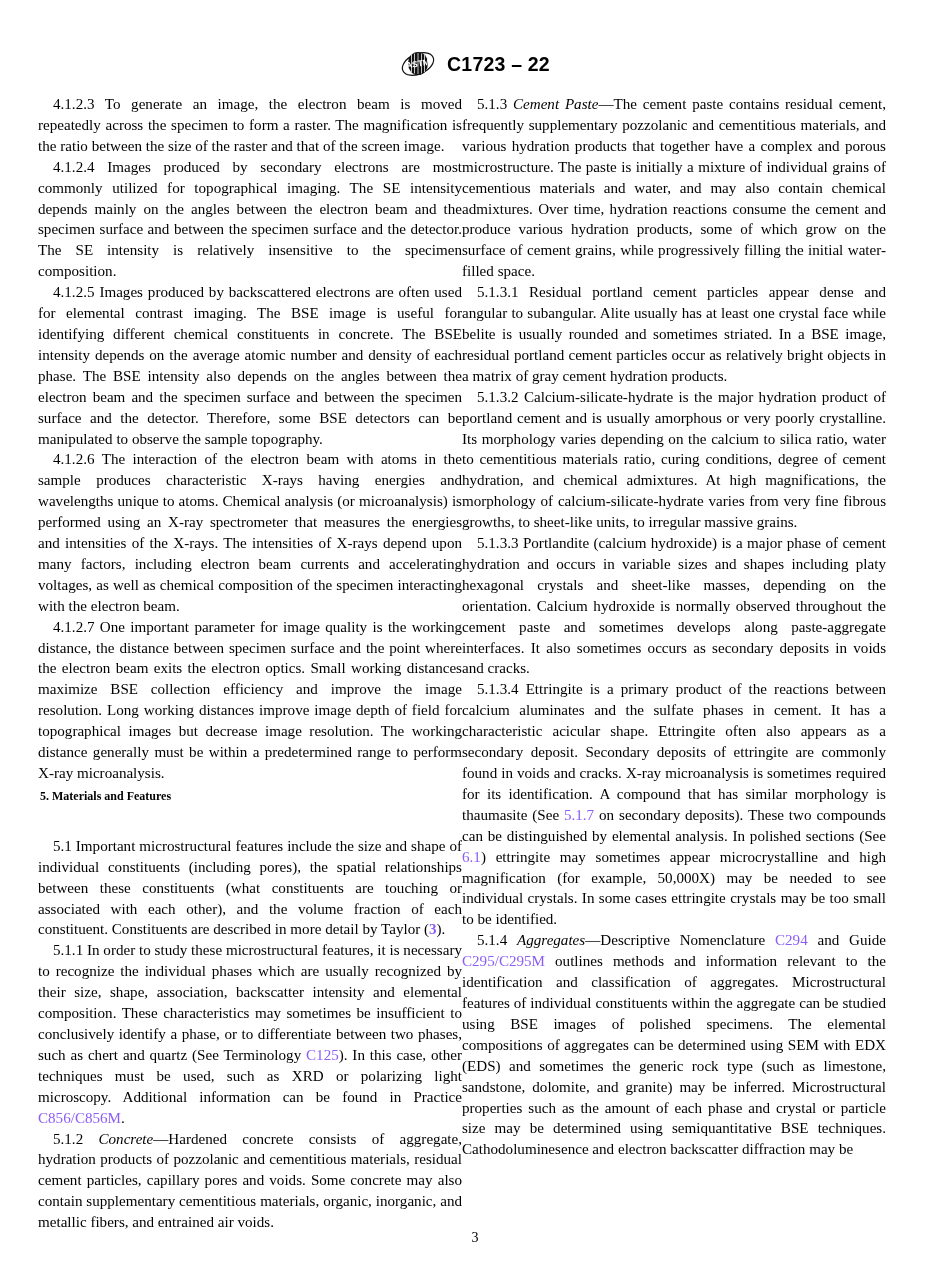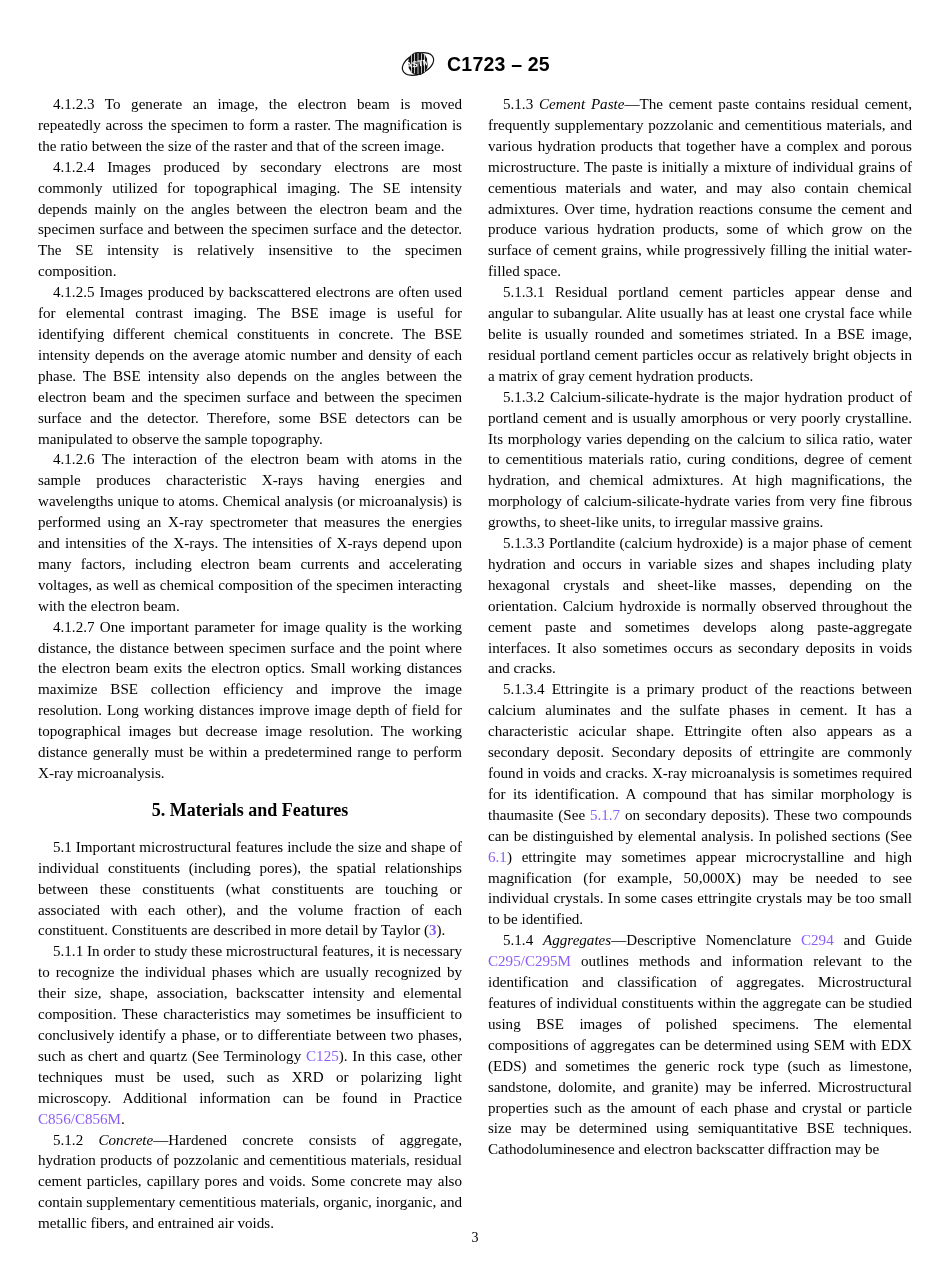--- a/index.html
+++ b/index.html
@@ -51,47 +51,46 @@
   }
 
   
   .columns {
     position: absolute;
     top: 94px;
     left: 38px;
     width: 874px;
     height: 1120px;
     display: flex;
-    gap: 26px;
   }
   .column {
     width: 424px;
     flex: 0 0 424px;
   }
 
   p {
     margin: 0;
     font-size: 15.1px;
     line-height: 20.9px;
     text-align: justify;
     text-justify: inter-word;
     hyphens: none;
     -webkit-hyphens: none;
   }
   p.indent { text-indent: 15px; }
 
   h2.section-head {
-    margin: 16px;
-    font-size: 18px;
+    margin: 2px;
+    font-size: 12px;
     line-height: 20.9px;
     font-weight: bold;
-    text-align: center;
+    text-align: left;
     text-indent: 0;
   }
-  .space-before { margin-top: 9px; }
+  .space-before { margin-top: 29px; }
 
   .italic { font-style: italic; margin-top: 35px; }
   .bold { font-weight: bold; }
 
   a.xref,
   .xref {
     color: #8b5cf6;
     text-decoration: none;
     font-family: Liberation Serif, serif;
   }
@@ -128,21 +127,21 @@
           <line x1="23" y1="16" x2="23" y2="50"></line>
           <line x1="29" y1="13" x2="29" y2="53"></line>
           <line x1="36" y1="12" x2="36" y2="54"></line>
           <line x1="43" y1="13" x2="43" y2="53"></line>
           <line x1="49" y1="16" x2="49" y2="50"></line>
         </g>
 
         <text x="36" y="39" text-anchor="middle" font-family="Liberation Sans, DejaVu Sans, sans-serif" font-size="17" font-weight="bold" fill="#ffffff" transform="rotate(-9 36 34)">ASTM</text>
       </svg>
     </span>
-    <span class="header-designation">C1723 – 25</span>
+    <span class="header-designation">C1723 – 22</span>
   </div>
 
   <div class="columns">
 
     <div class="column">
 
       <p class="indent">4.1.2.3  To generate an image, the electron beam is moved repeatedly across the specimen to form a raster. The magnification is the ratio between the size of the raster and that of the screen image.</p>
 
       <p class="indent">4.1.2.4  Images produced by secondary electrons are most commonly utilized for topographical imaging. The SE intensity depends mainly on the angles between the electron beam and the specimen surface and between the specimen surface and the detector. The SE intensity is relatively insensitive to the specimen composition.</p>
 

